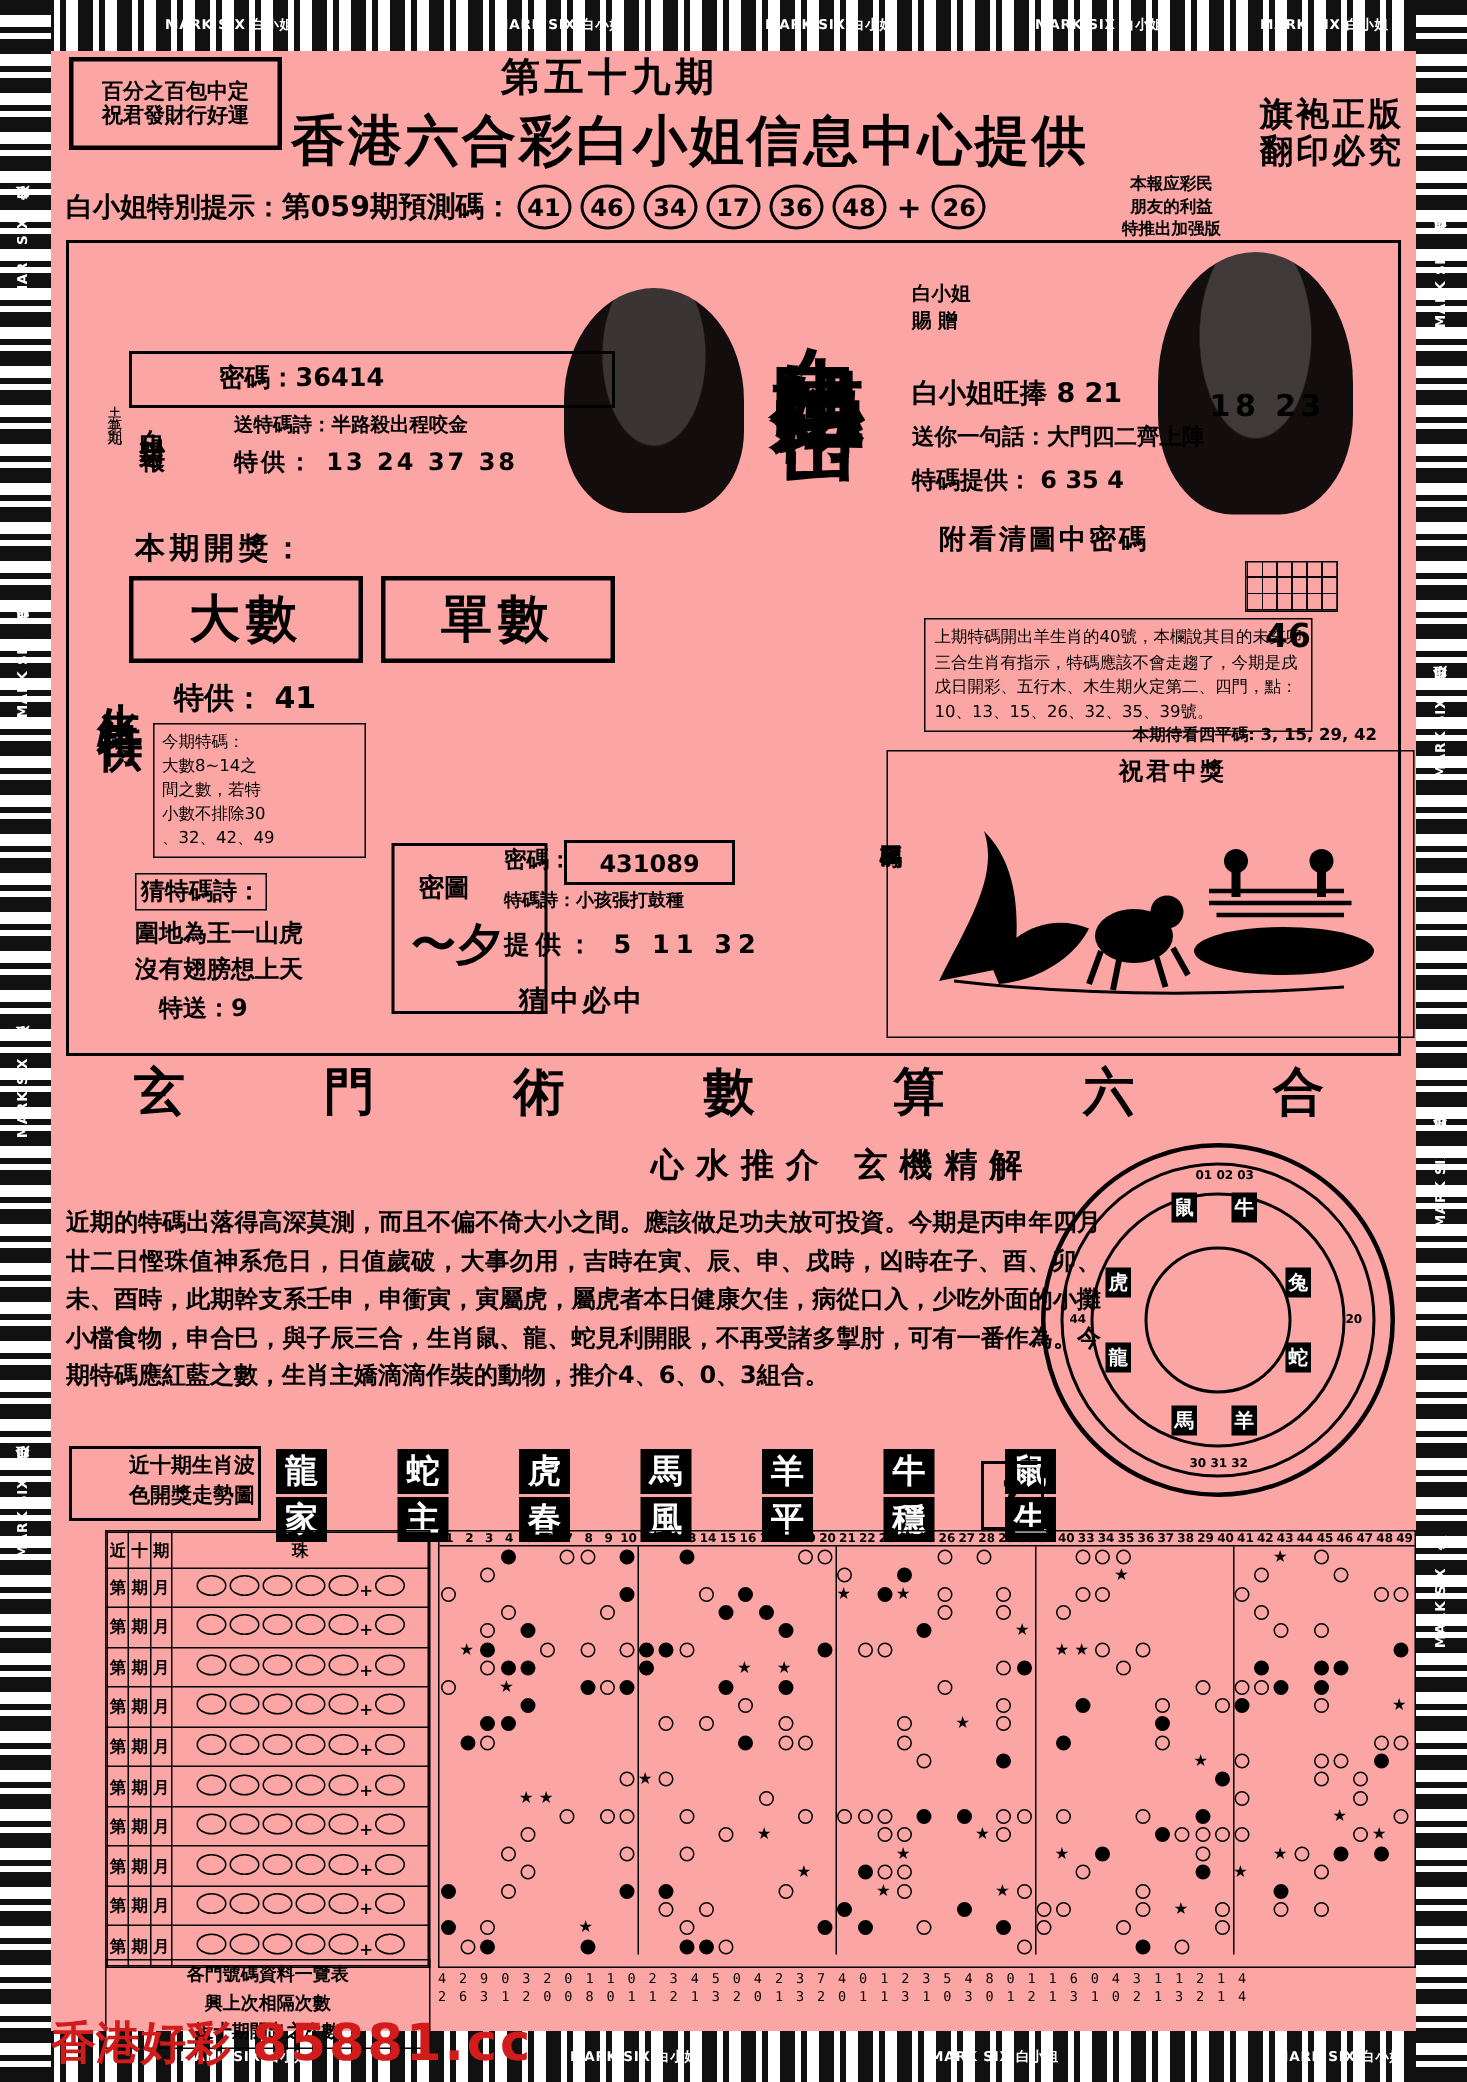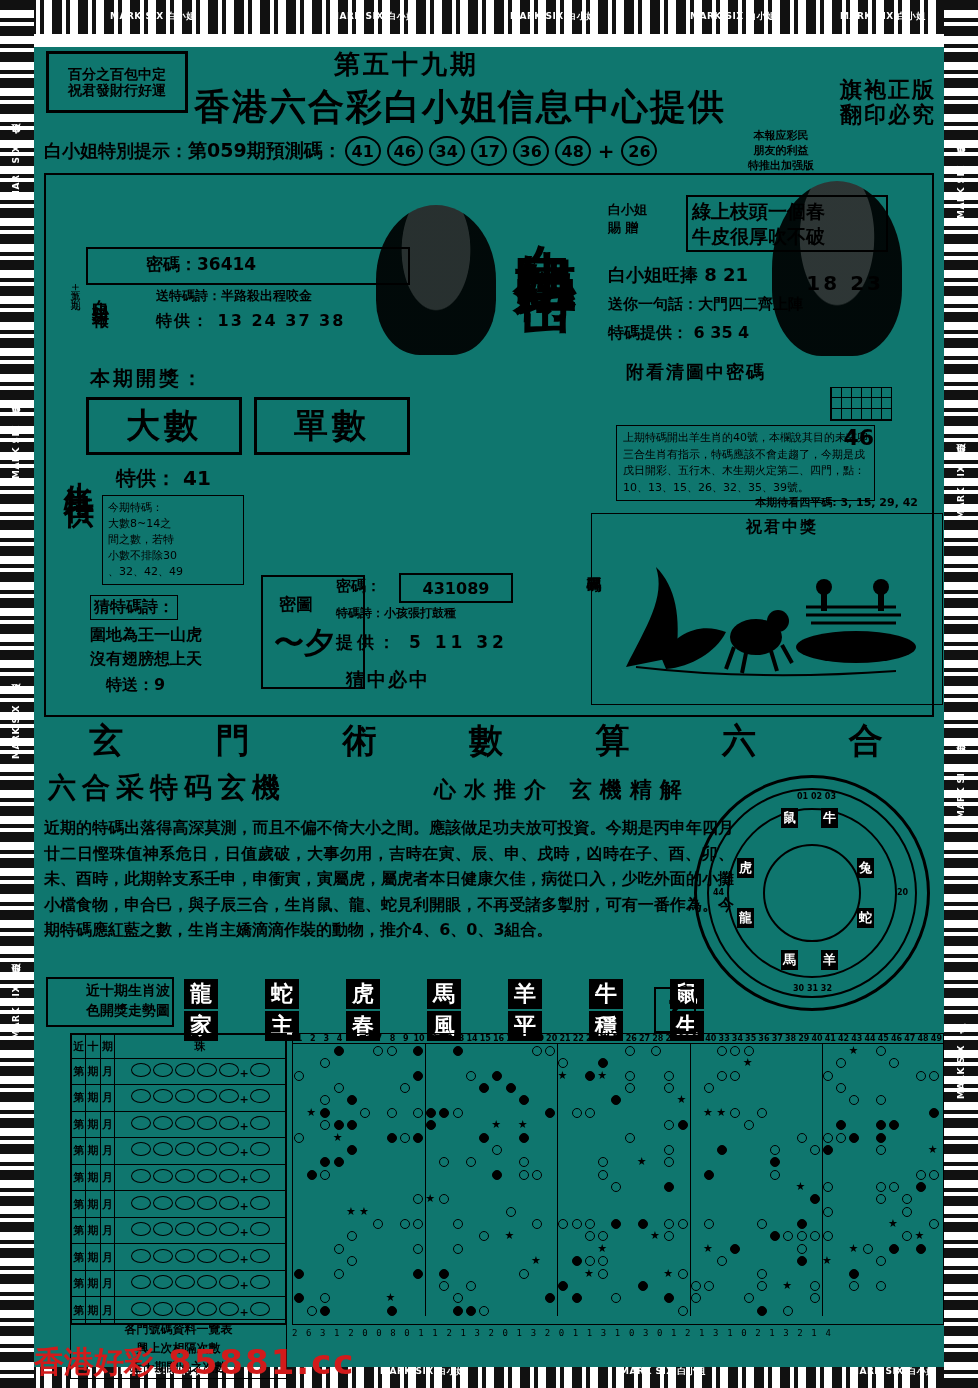--- a/index.html
+++ b/index.html
@@ -13,21 +13,21 @@
       background:repeating-linear-gradient(90deg,#111 0 10px,#fff 10px 14px,#111 14px 18px,#fff 18px 26px);}
   .edge-bottom{left:0;bottom:0;width:978px;height:34px;
       background:repeating-linear-gradient(90deg,#111 0 10px,#fff 10px 14px,#111 14px 18px,#fff 18px 26px);}
   .edge-left{left:0;top:0;width:34px;height:1388px;
       background:repeating-linear-gradient(0deg,#111 0 10px,#fff 10px 14px,#111 14px 18px,#fff 18px 26px);}
   .edge-right{right:0;top:0;width:34px;height:1388px;
       background:repeating-linear-gradient(0deg,#111 0 10px,#fff 10px 14px,#111 14px 18px,#fff 18px 26px);}
   .edge-label{position:absolute;font-size:9px;font-weight:bold;color:#fff;letter-spacing:.5px;}
   .vmark{writing-mode:vertical-rl;transform:rotate(180deg);}
 
-  .sheet{position:absolute;left:34px;top:47px;width:910px;height:1320px;background:#0f766e;}
+  .sheet{position:absolute;left:34px;top:34px;width:910px;height:1320px;background:#fca5a5;}
 
   
   .corner-stamp{position:absolute;left:12px;top:4px;width:136px;height:56px;border:3px solid #000;
       display:flex;flex-direction:column;align-items:center;justify-content:center;line-height:1.15;}
   .corner-stamp span{font-size:14px;font-weight:bold;}
   .issue-line{position:absolute;left:300px;top:0px;font-size:26px;font-weight:bold;letter-spacing:3px;}
   .main-title{position:absolute;left:160px;top:36px;font-size:36px;font-weight:bold;letter-spacing:2px;
       white-space:nowrap;}
   .right-stamp{position:absolute;right:8px;top:30px;font-size:22px;font-weight:bold;line-height:1.15;text-align:center;}
   .right-stamp div{letter-spacing:2px;}
@@ -73,21 +73,21 @@
   .note-box{position:absolute;left:56px;top:320px;width:130px;border:1px solid #000;padding:4px 5px;
       font-size:11px;line-height:1.45;}
   .guess-title{position:absolute;left:44px;top:420px;font-size:16px;font-weight:bold;border:1px solid #000;padding:1px 3px;}
   .guess-poem{position:absolute;left:44px;top:448px;font-size:16px;line-height:1.5;font-weight:bold;}
   .tesong{position:absolute;left:60px;top:500px;font-size:16px;font-weight:bold;}
 
   .mimatu{position:absolute;left:215px;top:400px;width:100px;height:110px;border:2px solid #000;}
   .mimatu-label{position:absolute;left:233px;top:418px;font-size:17px;font-weight:bold;}
   .mimatu-scribble{position:absolute;left:228px;top:448px;font-size:30px;font-weight:bold;font-family:"DejaVu Serif",serif;}
   .mi-box{position:absolute;left:330px;top:398px;width:110px;height:26px;border:2px solid #000;
-      display:flex;align-items:center;justify-content:center;font-size:16px;font-weight:bold;margin-left:23px;}
+      display:flex;align-items:center;justify-content:center;font-size:16px;font-weight:bold;}
   .mi-lbl{position:absolute;left:290px;top:402px;font-size:15px;font-weight:bold;}
   .mi-poem{position:absolute;left:290px;top:430px;font-size:12px;font-weight:bold;}
   .mi-give{position:absolute;left:290px;top:456px;font-size:17px;font-weight:bold;letter-spacing:4px;}
   .guesshit{position:absolute;left:300px;top:492px;font-size:19px;font-weight:bold;letter-spacing:2px;}
   .greenbox{position:absolute;left:640px;top:20px;width:190px;border:2px solid #000;padding:2px 4px;
       font-size:19px;font-weight:bold;line-height:1.3;}
   .mid-l1{position:absolute;left:562px;top:26px;font-size:13px;font-weight:bold;line-height:1.4;}
   .mid-l2{position:absolute;left:562px;top:88px;font-size:18px;font-weight:bold;}
   .mid-l3{position:absolute;left:562px;top:120px;font-size:15px;font-weight:bold;}
   .mid-l4{position:absolute;left:562px;top:148px;font-size:16px;font-weight:bold;}
@@ -266,24 +266,20 @@
       <div class="mi-poem">特碼詩：小孩張打鼓種</div>
       <div class="mi-give">提供： 5  11  32</div>
       <div class="guesshit">猜中必中</div>
 
       <div style="position:absolute;left:538px;top:390px;font-size:15px;font-weight:bold;writing-mode:vertical-rl;">尋碼圖</div>
 
       <div class="mid-l1">
         <div>白小姐</div>
         <div>賜 贈</div>
       </div>
-      <div class="greenbox">
-        <div>綠上枝頭一個春</div>
-        <div>牛皮很厚吹不破</div>
-      </div>
       <div class="mid-l2">白小姐旺捧  8  21</div>
       <div class="mid-l3">送你一句話：大門四二齊上陣</div>
       <div class="mid-l4">特碼提供： 6  35  4</div>
       <div class="mid-l5">附看清圖中密碼</div>
       <div class="paragraph-box">上期特碼開出羊生肖的40號，本欄說其目的未亥卯三合生肖有指示，特碼應該不會走趨了，今期是戌戊日開彩、五行木、木生期火定第二、四門，點：10、13、15、26、32、35、39號。</div>
       <div class="grid-mini"></div>
       <div class="num46">46</div>
       <div class="four-plain">本期待看四平碼: 3, 15, 29, 42</div>
 
       <div class="cartoon"></div>
@@ -307,21 +303,20 @@
     <div class="band">
       <span>玄</span>
       <span>門</span>
       <span>術</span>
       <span>數</span>
       <span>算</span>
       <span>六</span>
       <span>合</span>
     </div>
 
-    <div class="art-words">六合采特码玄機</div>
     <div class="art-words2">心水推介 玄機精解</div>
 
     <div class="para">近期的特碼出落得高深莫測，而且不偏不倚大小之間。應該做足功夫放可投資。今期是丙申年四月廿二日慳珠值神系危日，日值歲破，大事勿用，吉時在寅、辰、申、戌時，凶時在子、酉、卯、未、酉時，此期幹支系壬申，申衝寅，寅屬虎，屬虎者本日健康欠佳，病從口入，少吃外面的小攤小檔食物，申合巳，與子辰三合，生肖鼠、龍、蛇見利開眼，不再受諸多掣肘，可有一番作為。今期特碼應紅藍之數，生肖主嬌滴滴作裝的動物，推介4、6、0、3組合。</div>
 
     <div class="wheel">
       <div class="ring r1"></div>
       <div class="ring r2"></div>
       <div class="ring r3"></div>
       <div class="wcell" style="left:84px;top:30px;">鼠</div>
       <div class="wcell" style="left:124px;top:30px;">牛</div>
@@ -735,20 +730,21 @@
         </div>
     </div>
 
     <div class="foot-left">
       <div>各門號碼資料一覽表</div>
       <div>興上次相隔次數</div>
       <div>近十期開出之次數</div>
     </div>
 
     <div class="numblock">
+      <div>4 2 9 0 3 2 0 1 1 0   2 3 4 5 0 4 2 3 7 4 0 1   2 3 5 4 8 0 1 1 6 0 4 3 1 1 2 1 4</div>
       <div>2 6 3 1 2 0 0 8 0 1   1 2 1 3 2 0 1 3 2 0 1 1   3 1 0 3 0 1 2 1 3 1 0 2 1 3 2 1 4</div>
     </div>
   </div>
 
   <div class="brand">
     <span class="brand-cn">香港好彩</span>
     <span class="brand-num">85881.cc</span>
   </div>
 </div>
 

